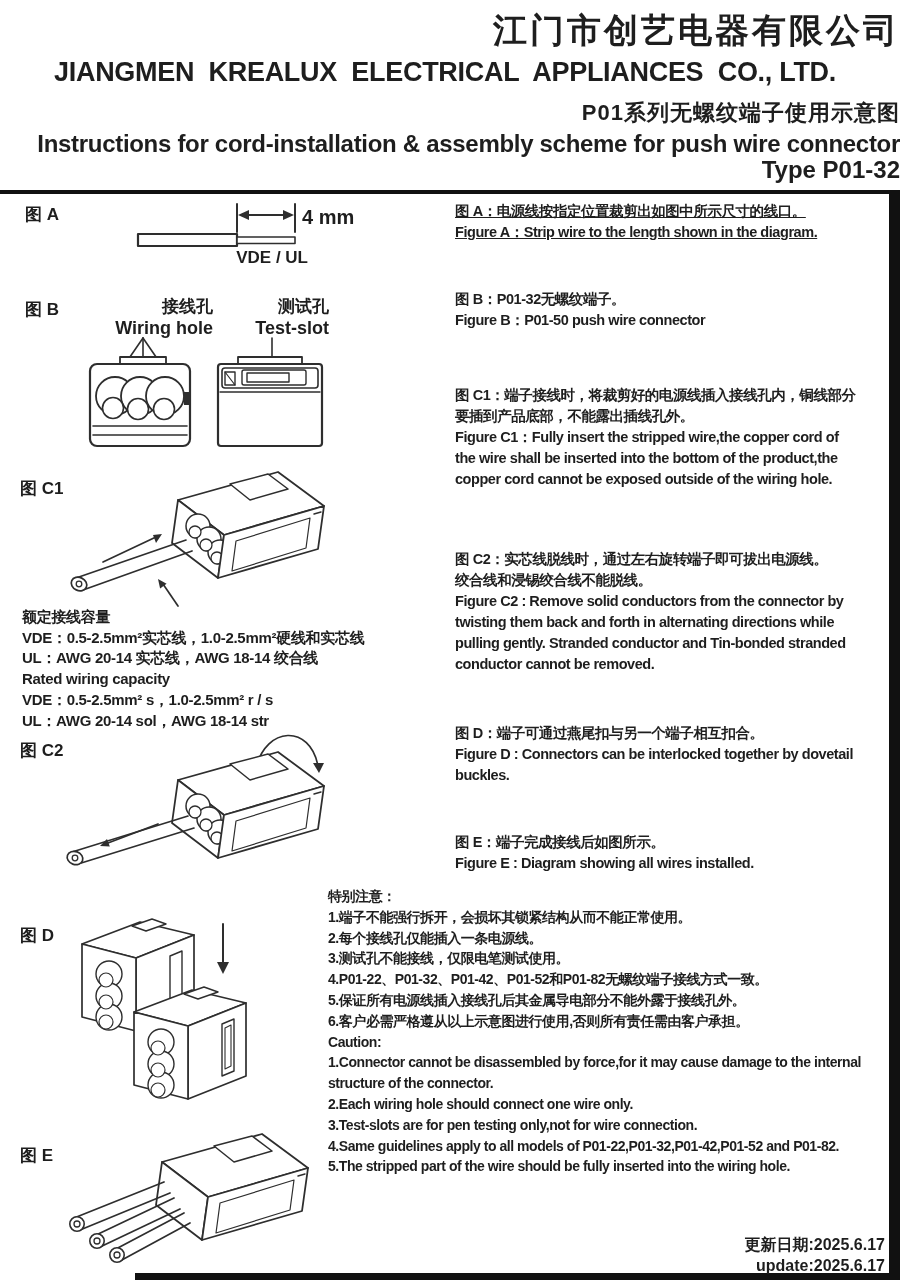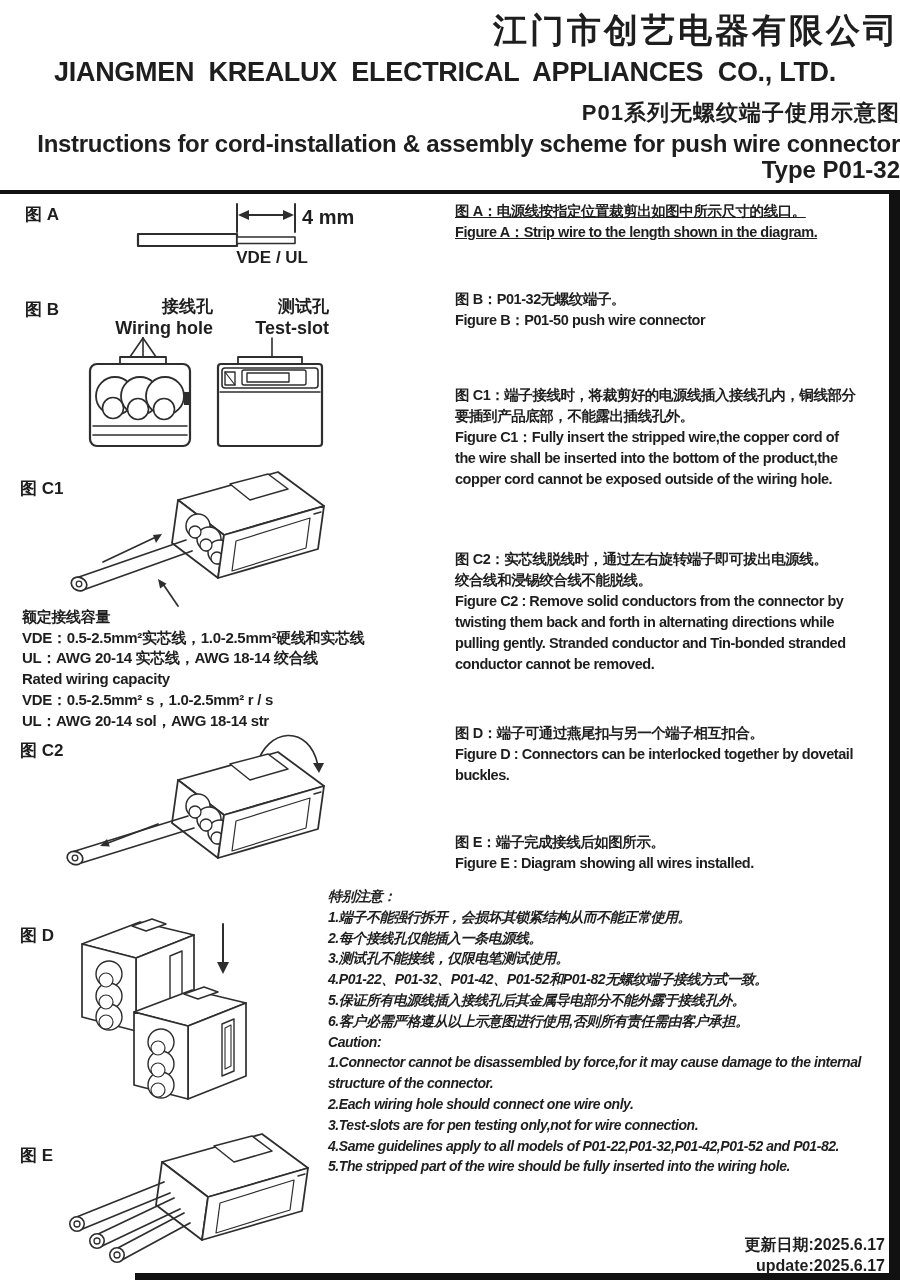--- a/index.html
+++ b/index.html
@@ -270,21 +270,21 @@
 <div class="abs rcol body-txt" style="top:723px;">
   <div class="pre">图 D：端子可通过燕尾扣与另一个端子相互扣合。</div>
   <div class="pre">Figure D : Connectors can be interlocked together by dovetail
 buckles.</div>
 </div>
 <div class="abs rcol body-txt" style="top:832px;">
   <div class="pre">图 E：端子完成接线后如图所示。</div>
   <div class="pre">Figure E : Diagram showing all wires installed.</div>
 </div>
 
-<div class="abs caution" style="top:886px;font-style:italic;">
+<div class="abs caution" style="top:886px;">
   <div>特别注意：</div>
   <div>1.端子不能强行拆开，会损坏其锁紧结构从而不能正常使用。</div>
   <div>2.每个接线孔仅能插入一条电源线。</div>
   <div>3.测试孔不能接线，仅限电笔测试使用。</div>
   <div>4.P01-22、P01-32、P01-42、P01-52和P01-82无螺纹端子接线方式一致。</div>
   <div>5.保证所有电源线插入接线孔后其金属导电部分不能外露于接线孔外。</div>
   <div>6.客户必需严格遵从以上示意图进行使用,否则所有责任需由客户承担。</div>
   <div>Caution:</div>
   <div>1.Connector cannot be disassembled by force,for it may cause damage to the internal structure of the connector.</div>
   <div>2.Each wiring hole should connect one wire only.</div>

